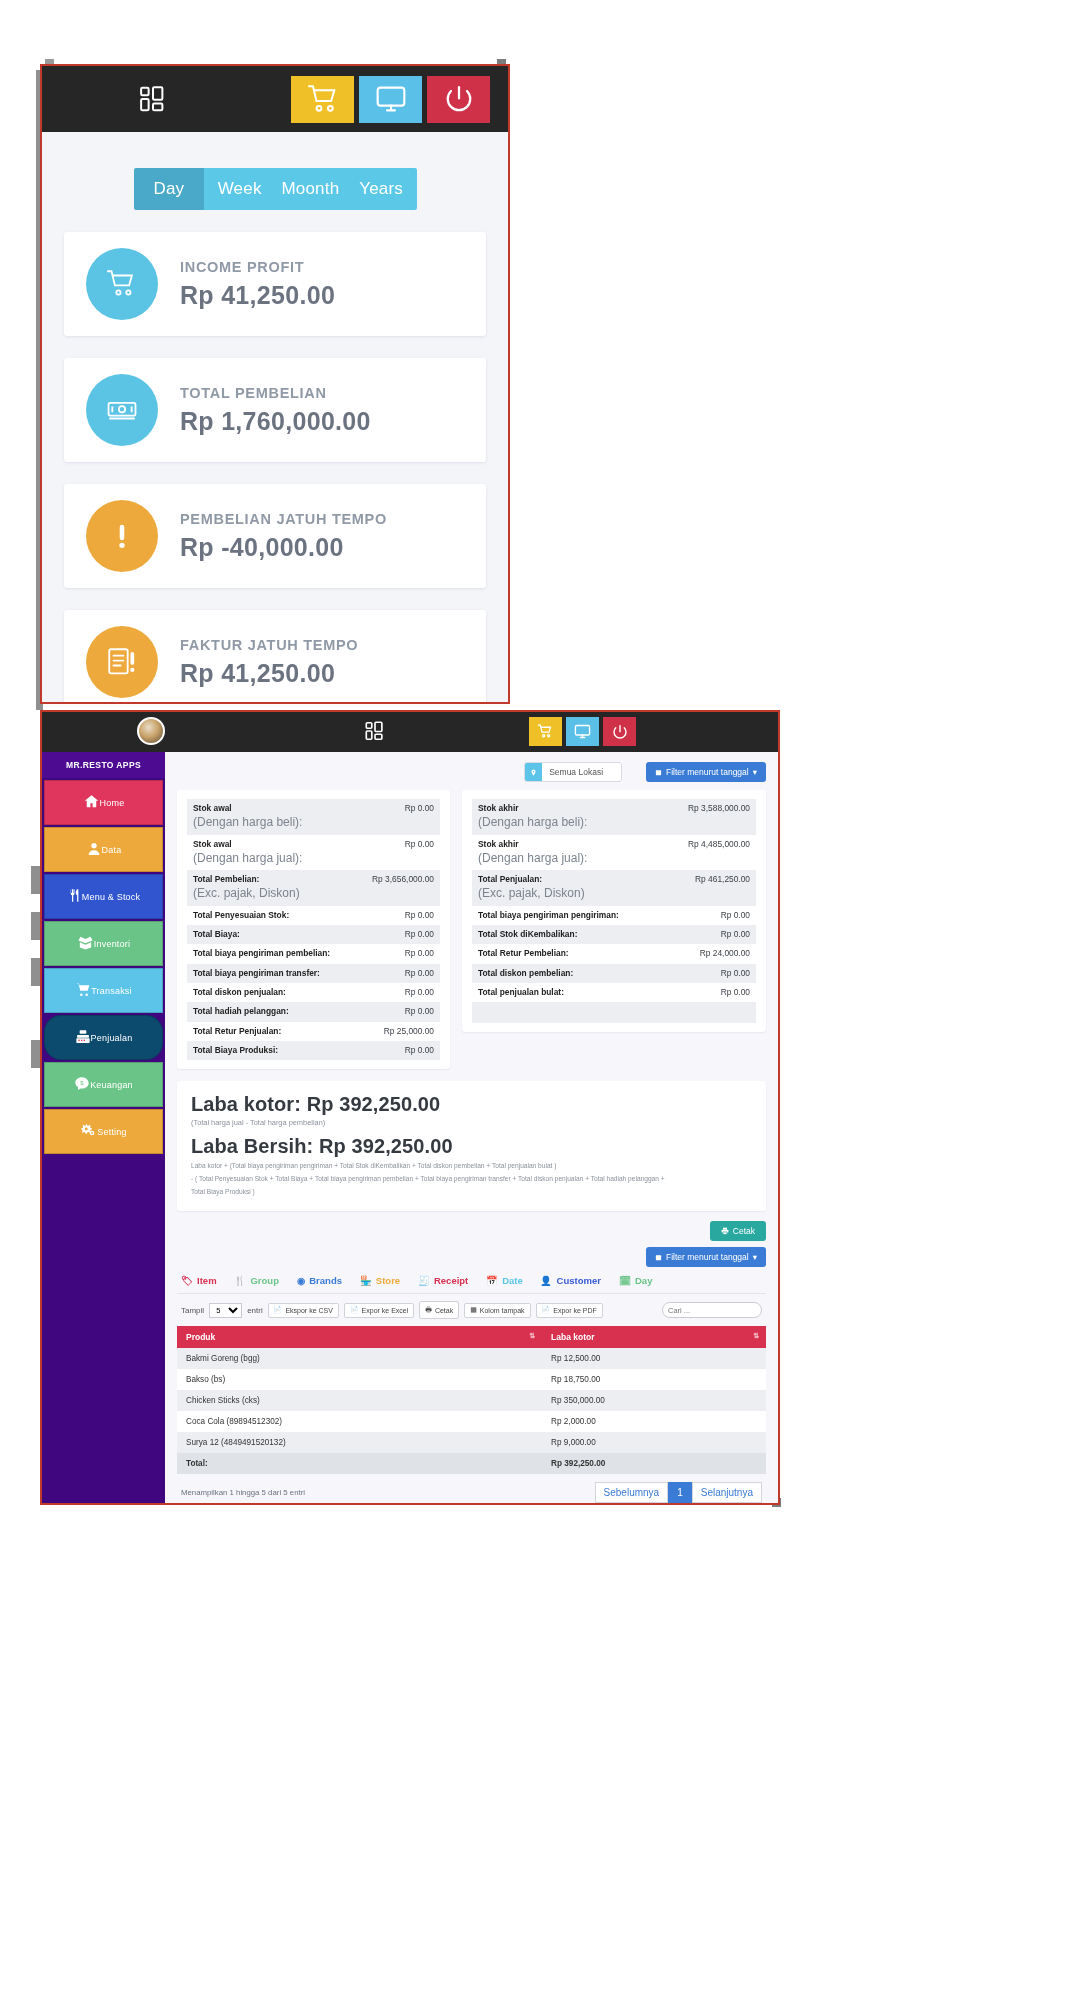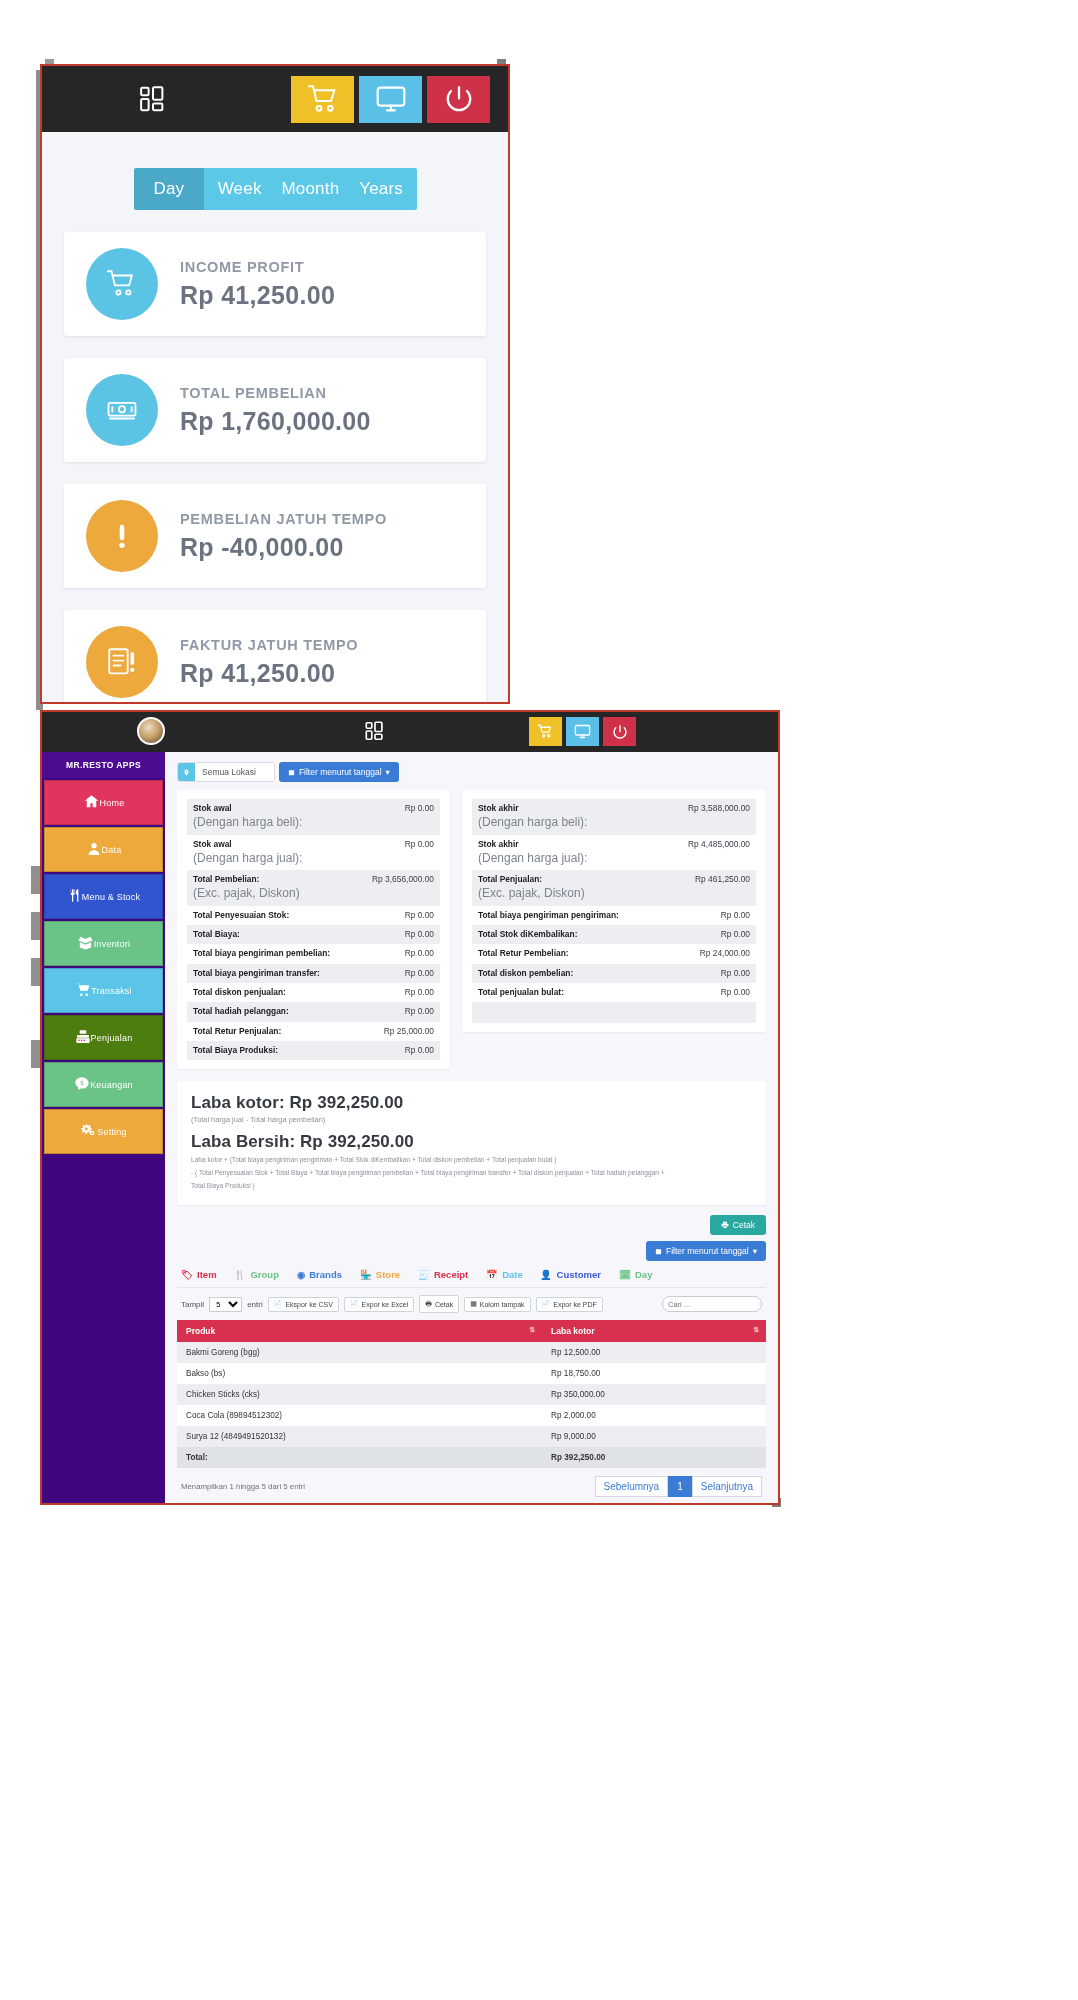--- a/index.html
+++ b/index.html
@@ -95,27 +95,27 @@
     align-items:center; justify-content:center; color:#fff; cursor:pointer;
     border:1px solid rgba(0,0,0,.18);
   }
   .sb-item .sb-ico { line-height:1; margin-bottom:2px; }
   .sb-item .sb-lbl { font-size:9px; letter-spacing:.2px; }
   .sb-home { background:#e0365e; }
   .sb-data { background:#eda93c; }
   .sb-menu { background:#3055cf; }
   .sb-inv  { background:#6bc487; }
   .sb-trx  { background:#5bc4e8; }
-  .sb-jual { background:#4d7c0f; }
+  .sb-jual { background:#0c4a6e;border-radius:17px; }
   .sb-keu  { background:#6bc487; }
   .sb-set  { background:#eda93c; }
 
   .content { flex:1; padding:10px 12px 0 12px; overflow:hidden; }
 
-  .toolbar-row { display:flex; justify-content:flex-start; gap:4px; margin-bottom:8px; }
+  .toolbar-row { display:flex; justify-content:flex-end; gap:24px; margin-bottom:8px; }
   .loc-pill {
     display:flex; align-items:center; background:#fff; border:1px solid #d8dbe3;
     border-radius:3px; height:20px; font-size:8.5px; color:#555; overflow:hidden;
   }
   .loc-pill .pin { background:#5bc4e8; color:#fff; width:17px; height:100%; display:flex; align-items:center; justify-content:center; font-size:8px; }
   .loc-pill .txt { padding:0 18px 0 7px; }
   .btn-blue {
     background:#3a7bd5; color:#fff; border:none; border-radius:3px; height:20px;
     font-size:8.5px; padding:0 9px; cursor:pointer; display:flex; align-items:center; gap:4px;
     font-family:"Liberation Sans", sans-serif;
@@ -129,21 +129,21 @@
   .rrow.alt { background:#eceef1; }
   .rrow .k { color:#222; font-weight:bold; line-height:1.35; }
   .rrow .k .sub { display:block; font-weight:normal; color:#7d848e; font-size:12px; }
   .rrow .v { color:#3a3f46; white-space:nowrap; padding-left:10px; }
   .rrow.blank { height:21px; }
 
   .laba {
     background:#fff; border-radius:3px; margin-top:12px; padding:12px 14px 14px 14px;
     box-shadow:0 1px 2px rgba(40,40,70,.07);
   }
-  .laba h2 { font-size:17px; color:#343a40; font-weight:bold; letter-spacing:.1px; }
+  .laba h2 { font-size:20px; color:#343a40; font-weight:bold; letter-spacing:.1px; }
   .laba .note { font-size:7.4px; color:#8b929b; margin:2px 0 8px 0; }
   .laba .formula { font-size:6.6px; color:#8b929b; line-height:1.5; margin-top:3px; }
 
   .right-btns { display:flex; justify-content:flex-end; margin-top:10px; }
   .btn-teal {
     background:#29a8a0; color:#fff; border:none; border-radius:3px; height:20px;
     font-size:8.5px; padding:0 11px; cursor:pointer; display:flex; align-items:center; gap:4px;
     font-family:"Liberation Sans", sans-serif;
   }
 

